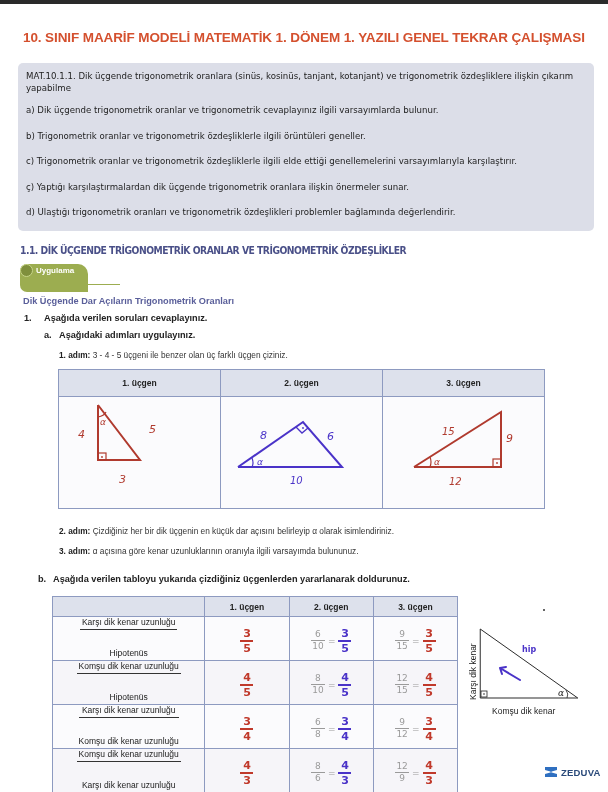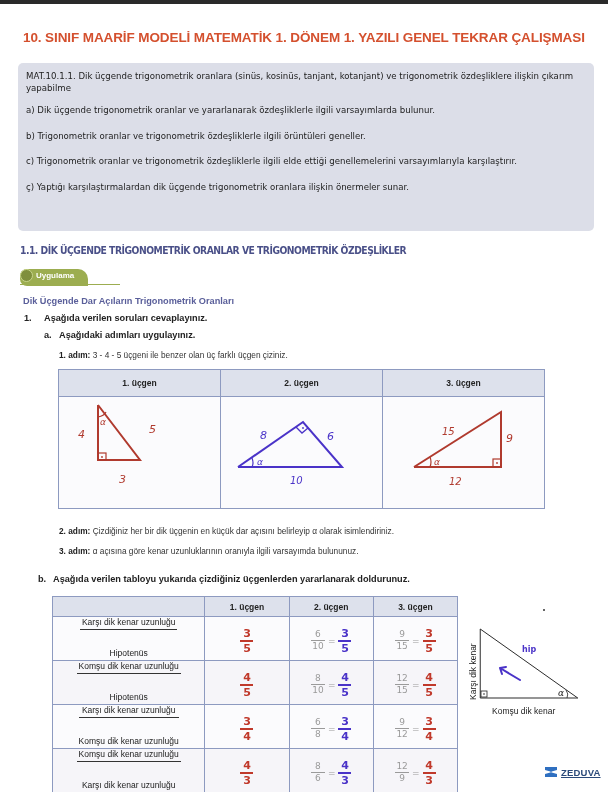--- a/index.html
+++ b/index.html
@@ -5,21 +5,21 @@
   * { box-sizing: border-box; margin: 0; padding: 0; }
   html, body { width: 608px; height: 792px; background: #ffffff; overflow: hidden; }
   body { position: relative; font-family: "Liberation Sans", sans-serif; color: #222; }
   .topbar { position: absolute; left: 0; top: 0; width: 608px; height: 4px; background: #2a2a2a; }
   .title { position: absolute; left: 23px; top: 30px; font-size: 13.5px; font-weight: bold; color: #d4502e; letter-spacing: -0.1px; white-space: nowrap; }
   .outcomes { position: absolute; left: 18px; top: 63px; width: 576px; height: 168px; background: #dcdee8; border-radius: 5px; padding: 7px 8px; font-family: "DejaVu Sans", sans-serif; font-size: 8.6px; color: #222; line-height: 12px; }
   .outcomes .intro { margin-bottom: 10px; }
   .outcomes .item { margin-bottom: 13.5px; white-space: nowrap; }
   .section-title { position: absolute; left: 20px; top: 244px; font-family: "DejaVu Sans", sans-serif; font-weight: bold; font-size: 11px; color: #4a5088; letter-spacing: -0.6px; transform: scaleX(0.84); transform-origin: left center; white-space: nowrap; }
   .badge { position: absolute; left: 20px; top: 270px; height: 15px; display: flex; align-items: center; }
-  .badge-pill { height: 17px; background: #9cad50; color: #fff; font-size: 8px; font-weight: bold; border-radius: 7px 10px 0 7px; padding: 0 14px 0 16px; position: relative; line-height: 13px; }
+  .badge-pill { height: 28px; background: #9cad50; color: #fff; font-size: 8px; font-weight: bold; border-radius: 7px 10px 0 7px; padding: 0 14px 0 16px; position: relative; line-height: 13px; }
   .badge-icon { position: absolute; left: 0; top: 0; width: 13px; height: 13px; border-radius: 50%; background: #7f8f3c; border: 1.5px solid #c8d58a; }
   .badge-line { position: absolute; left: 0; top: 14px; width: 100px; height: 1px; background: #9cad50; }
   .sub-head { position: absolute; left: 23px; top: 296px; font-size: 9.2px; font-weight: bold; color: #5a5f9a; }
   .q1 { position: absolute; left: 24px; top: 313px; font-size: 9.2px; font-weight: bold; }
   .q1 .num { display: inline-block; width: 20px; }
   .qa { position: absolute; left: 44px; top: 330px; font-size: 9.2px; font-weight: bold; }
   .qa .num { display: inline-block; width: 15px; }
   .step { position: absolute; left: 59px; font-size: 8.3px; color: #333; white-space: nowrap; }
   .step b { color: #222; }
   .tri-table { position: absolute; left: 58px; top: 369px; width: 487px; height: 140px; border: 1px solid #8d9ac0; background: #fbfbfd; }
@@ -47,35 +47,36 @@
   .fr { display: inline-flex; flex-direction: column; align-items: center; font-size: 11px; line-height: 11px; }
   .fr .bar { width: 13px; height: 1.5px; background: currentColor; margin: 1px 0; }
   .fr.grey { color: #9a9a9a; font-weight: normal; font-size: 9px; line-height: 9px; }
   .fr.grey .bar { width: 14px; height: 1px; }
   .eq { color: #9a9a9a; font-size: 9px; font-weight: normal; }
   .red { color: #c0392b; }
   .blue { color: #4a33c8; }
   .ref-tri { position: absolute; left: 460px; top: 622px; }
   .dot { position: absolute; left: 543px; top: 609px; width: 2px; height: 2px; background: #333; border-radius: 50%; }
   .logo { position: absolute; left: 545px; top: 766px; display: flex; align-items: center; gap: 4px; }
-  .logo-text { font-size: 9.5px; font-weight: bold; color: #2a4a7a; letter-spacing: 0.2px; text-decoration: underline; }
+  .logo-text { font-size: 9.5px; font-weight: bold; color: #2a4a7a; letter-spacing: 0.2px; }
 </style>
 </head>
 <body>
 
 <div class="topbar"></div>
 
 <div class="title">10. SINIF MAARİF MODELİ MATEMATİK 1. DÖNEM 1. YAZILI GENEL TEKRAR ÇALIŞMASI</div>
 
 <div class="outcomes">
   <div class="intro">MAT.10.1.1. Dik üçgende trigonometrik oranlara (sinüs, kosinüs, tanjant, kotanjant) ve trigonometrik özdeşliklere ilişkin çıkarım yapabilme</div>
-  <div class="item">a) Dik üçgende trigonometrik oranlar ve yararlanarak özdeşliklerle ilgili varsayımlarda bulunur.</div>
+  <div class="item">a) Dik üçgende trigonometrik oranlar ve trigonometrik cevaplayınız ilgili varsayımlarda bulunur.</div>
   <div class="item">b) Trigonometrik oranlar ve trigonometrik özdeşliklerle ilgili örüntüleri geneller.</div>
   <div class="item">c) Trigonometrik oranlar ve trigonometrik özdeşliklerle ilgili elde ettiği genellemelerini varsayımlarıyla karşılaştırır.</div>
   <div class="item">ç) Yaptığı karşılaştırmalardan dik üçgende trigonometrik oranlara ilişkin önermeler sunar.</div>
+  <div class="item">d) Ulaştığı trigonometrik oranları ve trigonometrik özdeşlikleri problemler bağlamında değerlendirir.</div>
 </div>
 
 <div class="section-title">1.1. DİK ÜÇGENDE TRİGONOMETRİK ORANLAR VE TRİGONOMETRİK ÖZDEŞLİKLER</div>
 
 <div class="badge">
   <div class="badge-pill">
     <span class="badge-icon"></span>
     <span>Uygulama</span>
   </div>
   <div class="badge-line"></div>

